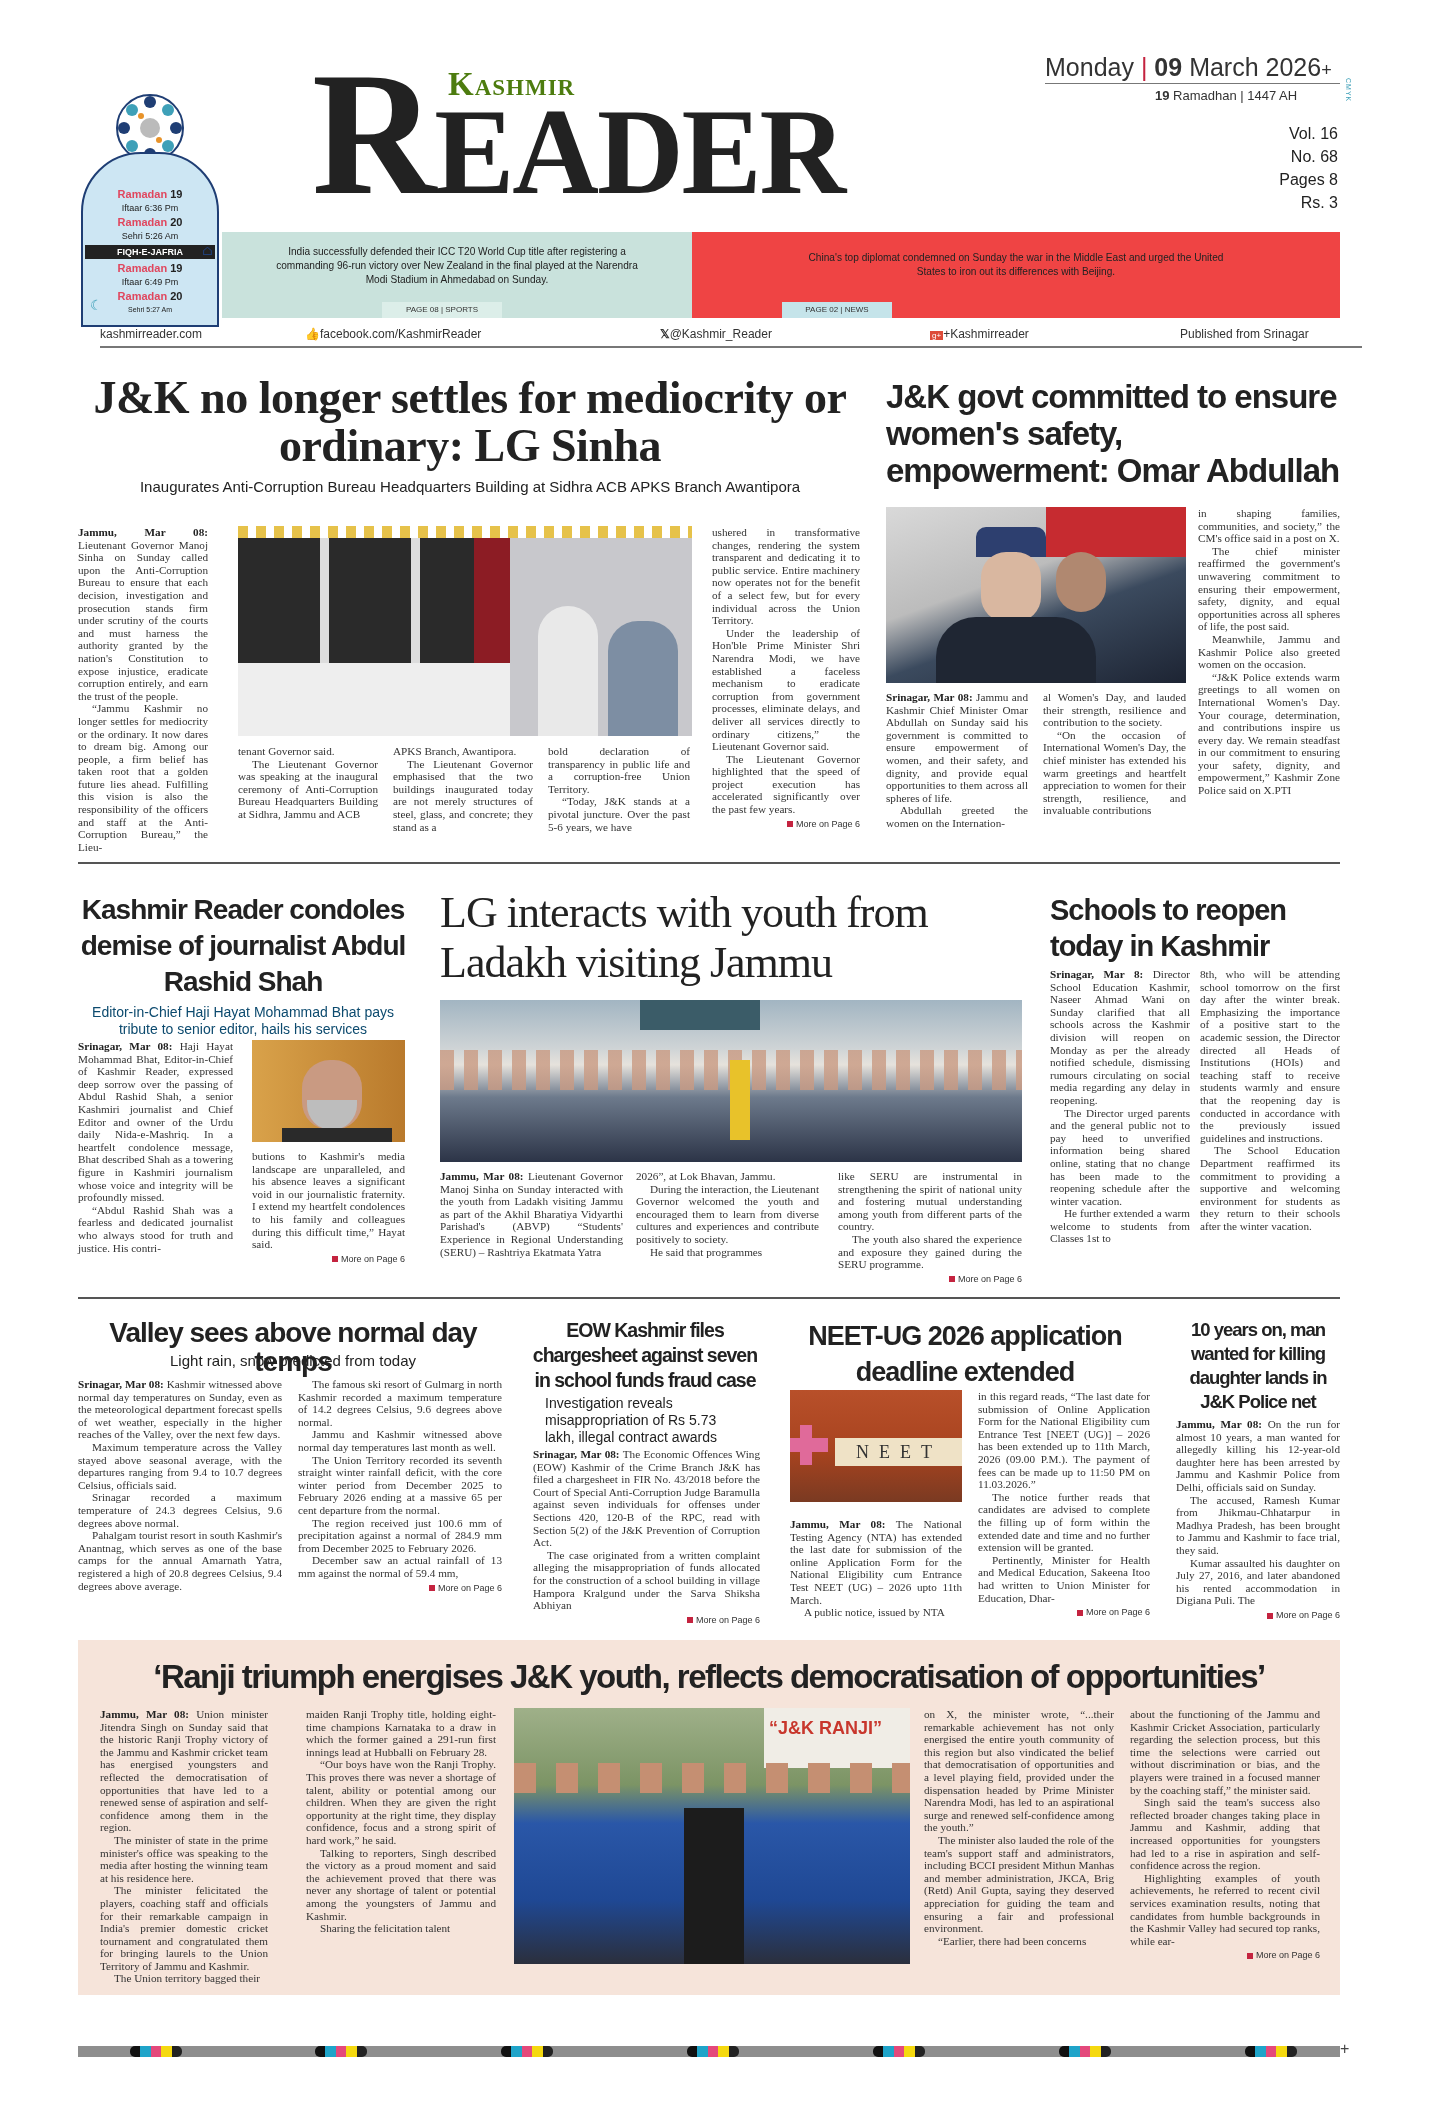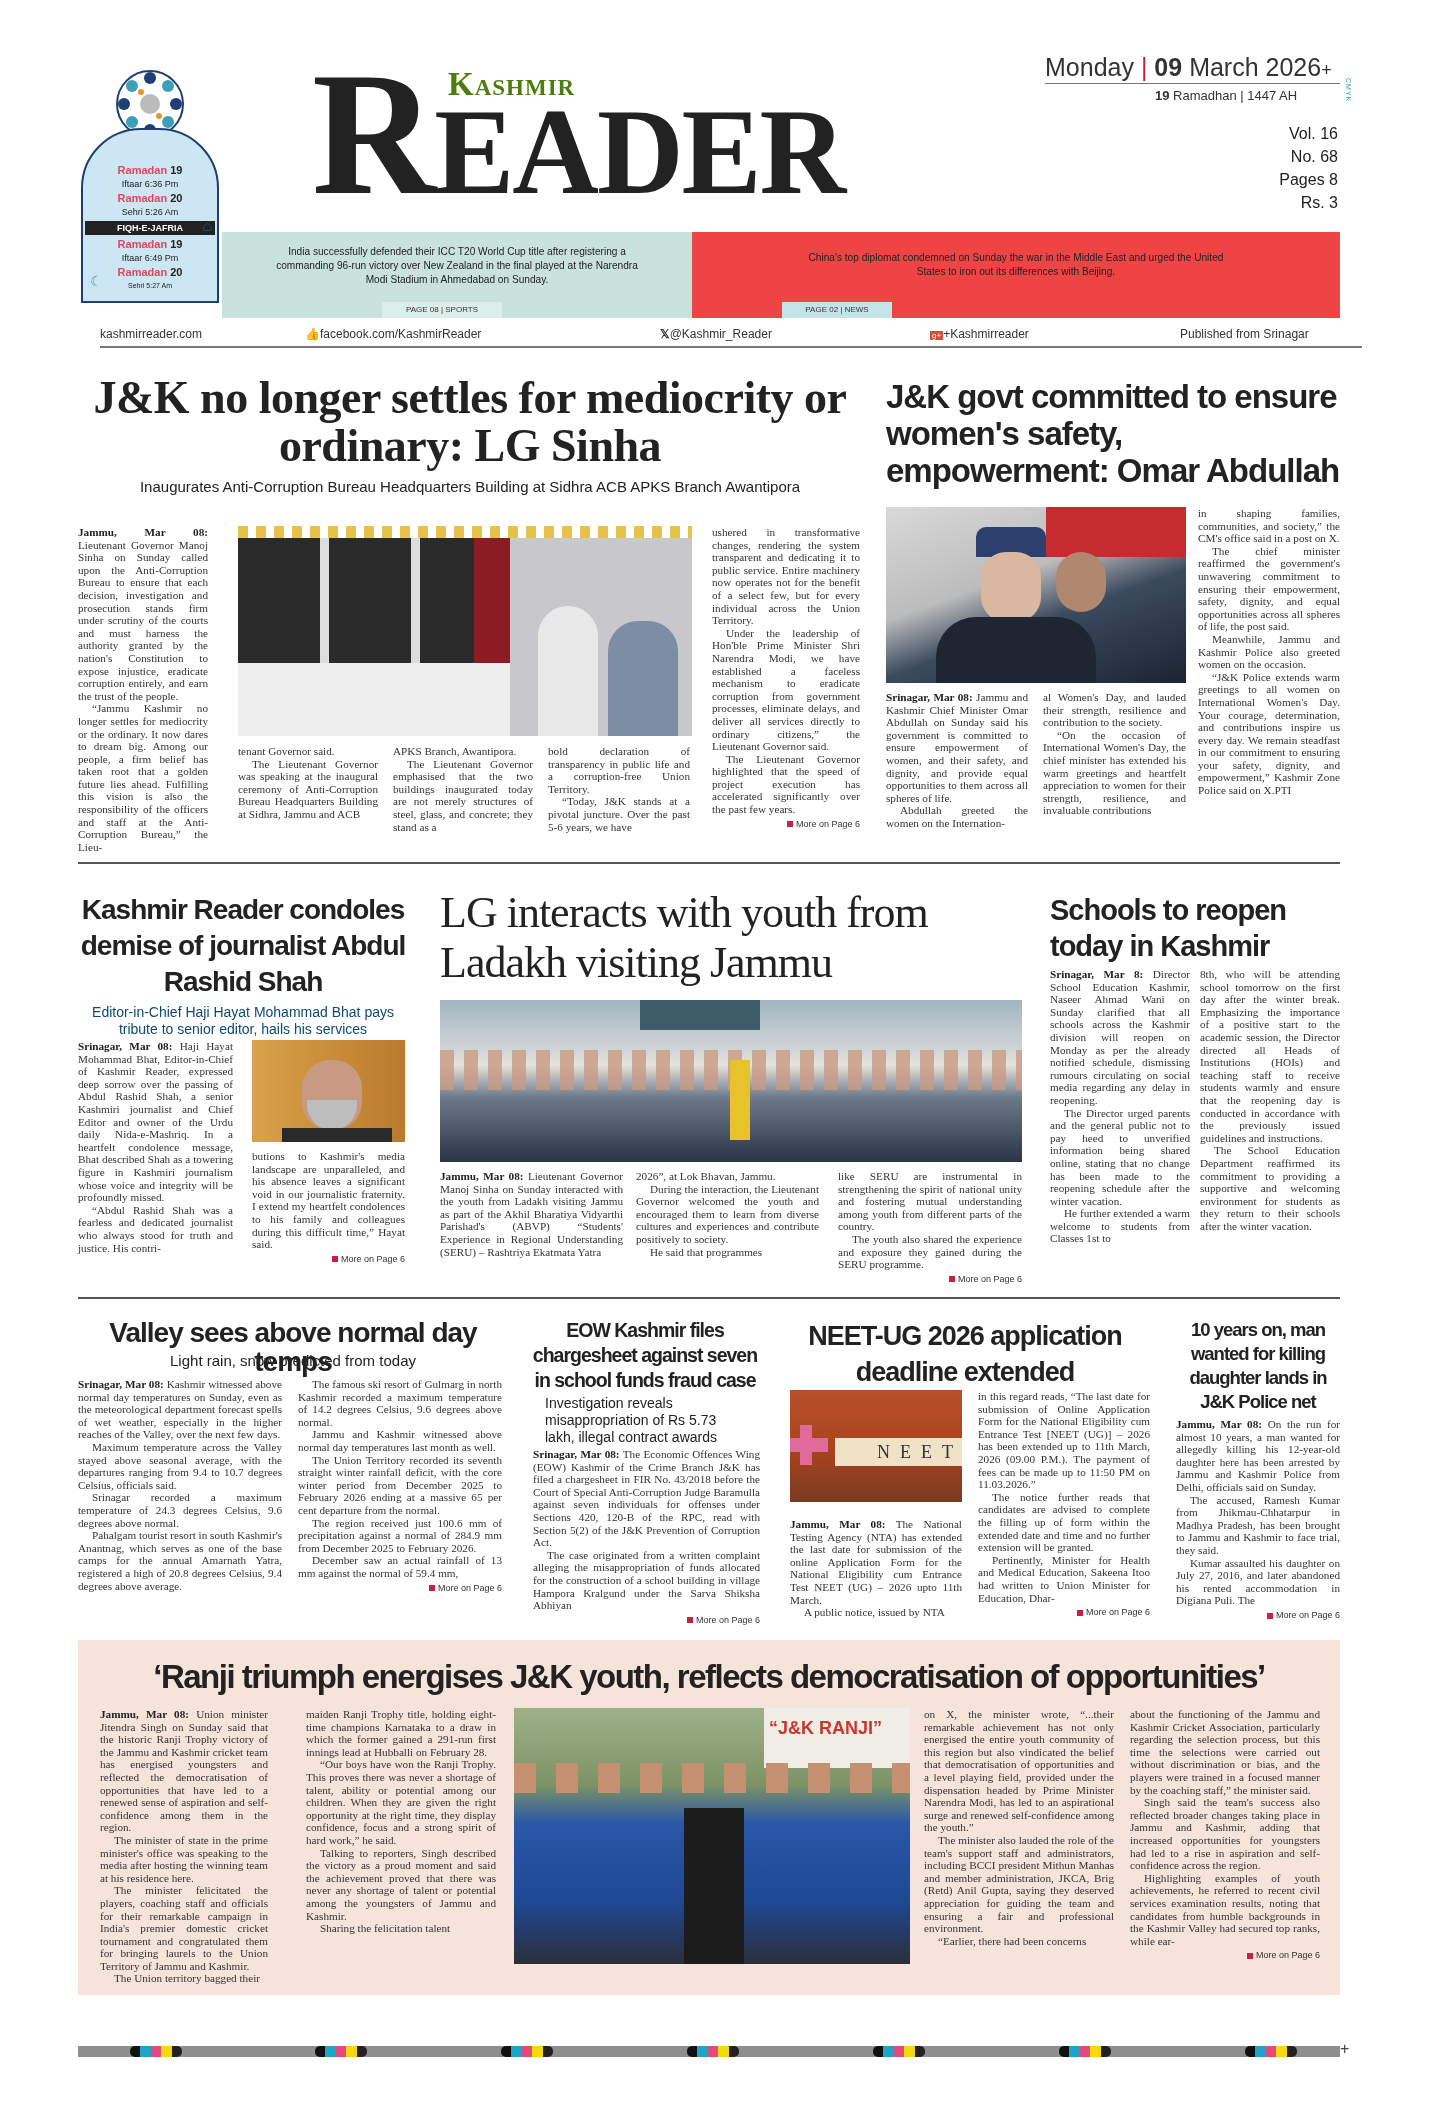--- a/index.html
+++ b/index.html
@@ -14,21 +14,21 @@
 .more{font-family:"Liberation Sans",sans-serif;font-size:9px;color:#333;text-align:right;margin-top:2px}
 .more .sq{display:inline-block;width:6px;height:6px;background:#c4233f;margin-right:3px;vertical-align:middle}
 .hl{font-family:"Liberation Sans",sans-serif;font-weight:bold;color:#222;letter-spacing:-1px;line-height:1.05}
 .hl-serif{font-family:"Liberation Serif",serif;font-weight:bold;color:#222;line-height:1.05}
 .photo{background:#777;position:absolute;overflow:hidden}
 .rule{position:absolute;height:2px;background:#555}
 </style>
 </head>
 <body>
 
-<div class="abs" style="left:78px;top:68px;width:142px;height:235px;">
+<div class="abs" style="left:78px;top:92px;width:142px;height:235px;">
   <svg class="abs" style="left:37px;top:0" width="70" height="72" viewBox="0 0 70 72">
     <circle cx="35" cy="36" r="33" fill="#fff" stroke="#1f3e74" stroke-width="2"></circle>
     <g fill="#1f3e74">
         <circle cx="35" cy="10" r="6"></circle>
         <circle cx="35" cy="62" r="6"></circle>
         <circle cx="9" cy="36" r="6"></circle>
         <circle cx="61" cy="36" r="6"></circle>
       </g>
     <g fill="#3ea0b8">
         <circle cx="17" cy="18" r="6"></circle>
@@ -220,21 +220,21 @@
 <div class="abs body-text" style="left:533px;top:1448px;width:227px">
   <p class="first"><span class="dateline">Srinagar, Mar 08:</span> <span>The Economic Offences Wing (EOW) Kashmir of the Crime Branch J&amp;K has filed a chargesheet in FIR No. 43/2018 before the Court of Special Anti-Corruption Judge Baramulla against seven individuals for offenses under Sections 420, 120-B of the RPC, read with Section 5(2) of the J&amp;K Prevention of Corruption Act.</span></p>
   <p>The case originated from a written complaint alleging the misappropriation of funds allocated for the construction of a school building in village Hampora Kralgund under the Sarva Shiksha Abhiyan</p>
   <div class="more"><span class="sq"></span><span>More on Page 6</span></div>
 </div>
 
 <div class="abs hl" style="left:790px;top:1318px;width:350px;font-size:27px;line-height:36px;text-align:center">NEET-UG 2026 application deadline extended</div>
 <div class="photo" style="left:790px;top:1390px;width:172px;height:112px;background:linear-gradient(180deg,#b8502a 0,#a8431f 55%,#7a3a22 100%)">
   <div class="abs" style="left:10px;top:35px;width:12px;height:40px;background:#e06a9a"></div>
   <div class="abs" style="left:0;top:48px;width:38px;height:14px;background:#e06a9a"></div>
-  <div class="abs serif" style="left:45px;top:48px;width:128px;height:28px;background:#efe2c6;color:#333;font-size:18px;letter-spacing:10px;text-align:right;line-height:28px">NEET</div>
+  <div class="abs serif" style="left:45px;top:48px;width:128px;height:28px;background:#efe2c6;color:#333;font-size:18px;letter-spacing:10px;text-align:center;line-height:28px">NEET</div>
 </div>
 <div class="abs body-text" style="left:790px;top:1518px;width:172px">
   <p class="first"><span class="dateline">Jammu, Mar 08:</span> <span>The National Testing Agency (NTA) has extended the last date for submission of the online Application Form for the National Eligibility cum Entrance Test NEET (UG) – 2026 upto 11th March.</span></p>
   <p>A public notice, issued by NTA</p>
 </div>
 <div class="abs body-text" style="left:978px;top:1390px;width:172px">
   <p class="first">in this regard reads, “The last date for submission of Online Application Form for the National Eligibility cum Entrance Test [NEET (UG)] – 2026 has been extended up to 11th March, 2026 (09.00 P.M.). The payment of fees can be made up to 11:50 PM on 11.03.2026.”</p>
   <p>The notice further reads that candidates are advised to complete the filling up of form within the extended date and time and no further extension will be granted.</p>
   <p>Pertinently, Minister for Health and Medical Education, Sakeena Itoo had written to Union Minister for Education, Dhar-</p>
   <div class="more"><span class="sq"></span><span>More on Page 6</span></div>

